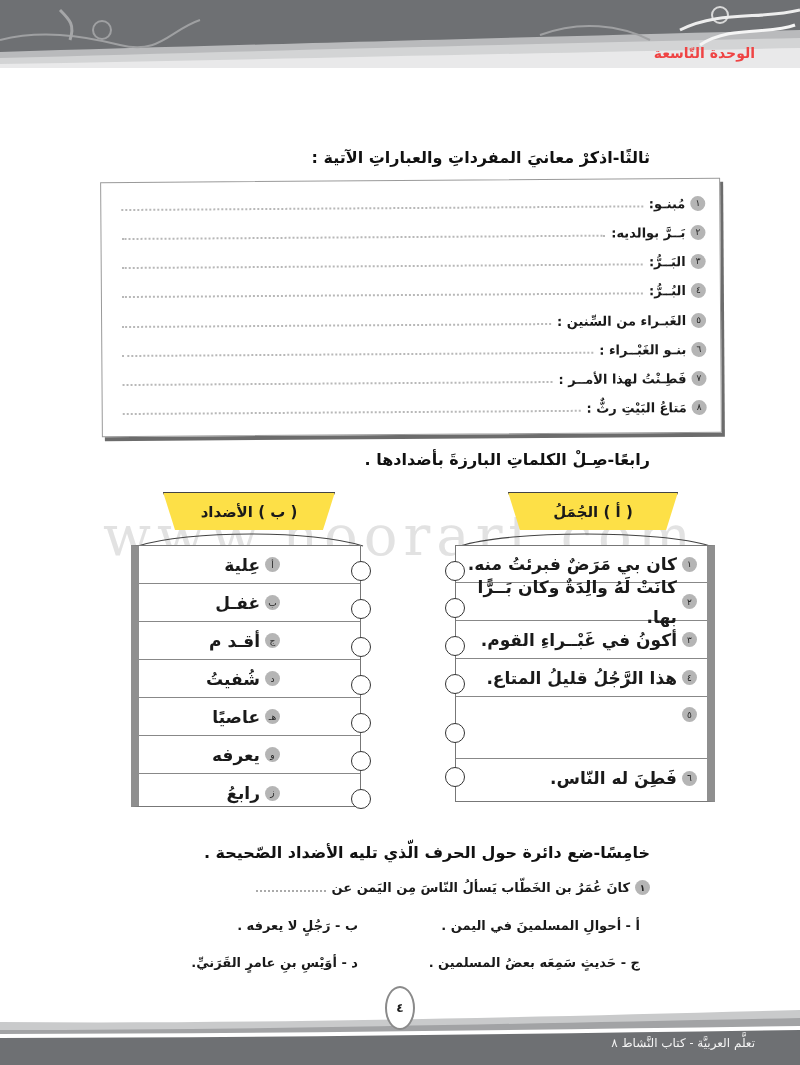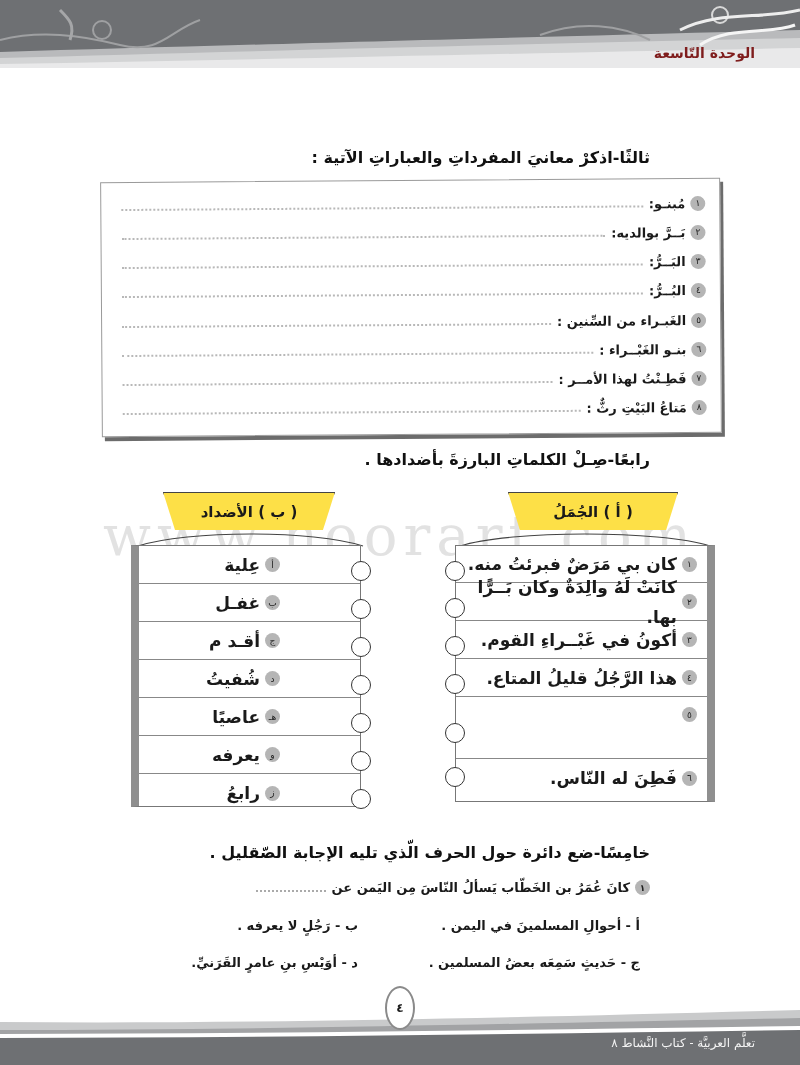--- a/index.html
+++ b/index.html
@@ -2,21 +2,21 @@
 <html><head>
 <meta charset="utf-8">
 <style>
   * { box-sizing: border-box; margin: 0; padding: 0; }
   html, body { width: 800px; height: 1065px; background: #ffffff; overflow: hidden; }
   body { position: relative; font-family: "DejaVu Sans", sans-serif; color: #1a1a1a; direction: rtl; }
 
   
   .header { position: absolute; left: 0; top: 0; width: 800px; height: 68px; }
   .header svg { position: absolute; left: 0; top: 0; }
-  .unit-title { position: absolute; right: 45px; top: 45px; font-size: 14px; font-weight: bold; color: #7f1d1d; }
+  .unit-title { position: absolute; right: 45px; top: 45px; font-size: 14px; font-weight: bold; color: #ef4444; }
 
   
   .sec-title { position: absolute; font-size: 16px; font-weight: bold; color: #111; white-space: nowrap; }
 
   
   .vocab-box { position: absolute; left: 101px; top: 180px; width: 620px; height: 255px; border: 1px solid #9a9a9a; background: #fff; transform: rotate(-0.4deg); box-shadow: 3px 4px 0 #6c6c6c; }
   .vocab-row { position: absolute; right: 14px; left: 20px; height: 24px; display: flex; align-items: center; }
   .vocab-row .num { flex: 0 0 auto; width: 15px; height: 15px; border-radius: 50%; background: #b5b5b5; color: #222; font-size: 9px; display: flex; align-items: center; justify-content: center; margin-left: 5px; }
   .vocab-row .term { flex: 0 0 auto; font-size: 13px; font-weight: bold; white-space: nowrap; margin-left: 6px; }
   .vocab-row .dots { flex: 1 1 auto; height: 2px; border-bottom: 2px dotted #b8b8b8; margin-top: 6px; }
@@ -194,21 +194,21 @@
 </div>
 
 <div class="ring" style="left:351px; top:561px;"></div>
 <div class="ring" style="left:351px; top:599px;"></div>
 <div class="ring" style="left:351px; top:637px;"></div>
 <div class="ring" style="left:351px; top:675px;"></div>
 <div class="ring" style="left:351px; top:713px;"></div>
 <div class="ring" style="left:351px; top:751px;"></div>
 <div class="ring" style="left:351px; top:789px;"></div>
 
-<div class="sec-title" style="right:150px; top:843px;">خامِسًا-ضع دائرة حول الحرف الّذي تليه الإجابة الصّقليل .</div>
+<div class="sec-title" style="right:150px; top:843px;">خامِسًا-ضع دائرة حول الحرف الّذي تليه الأضداد الصّحيحة .</div>
 
 <div class="q-line" style="right:150px; top:880px;">
   <span class="num">١</span>
   <span>كانَ عُمَرُ بن الخَطّاب يَسألُ النّاسَ مِن اليَمن عن</span>
   <span class="q-dots"></span>
 </div>
 
 <div class="option" style="right:160px; top:918px;">أ - أحوالِ المسلمينَ في اليمن .</div>
 <div class="option" style="right:442px; top:918px;text-align:right;">ب - رَجُلٍ لا يعرفه .</div>
 <div class="option" style="right:160px; top:955px;">ج - حَديثٍ سَمِعَه بعضُ المسلمين .</div>

